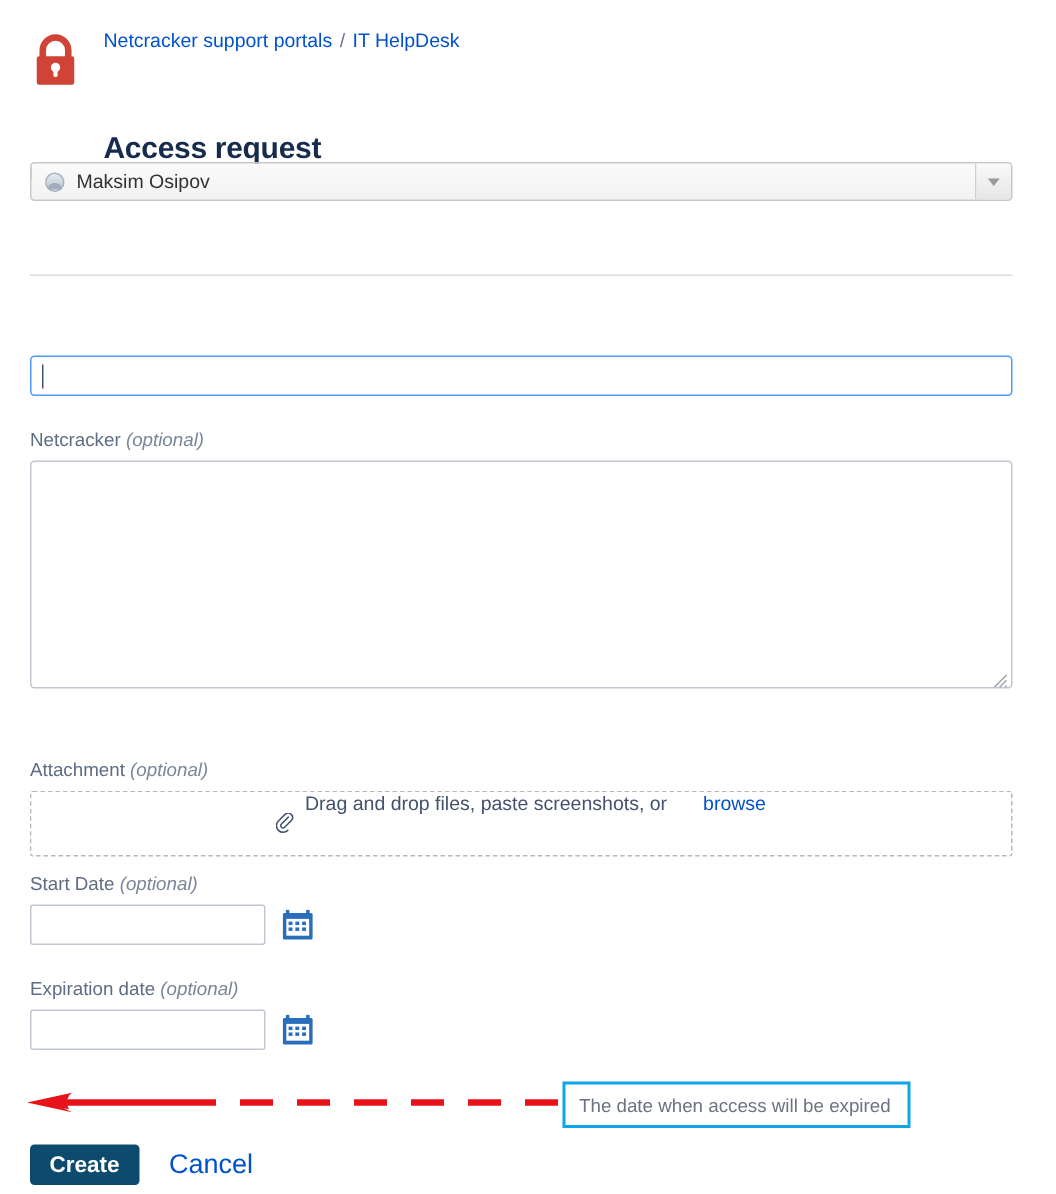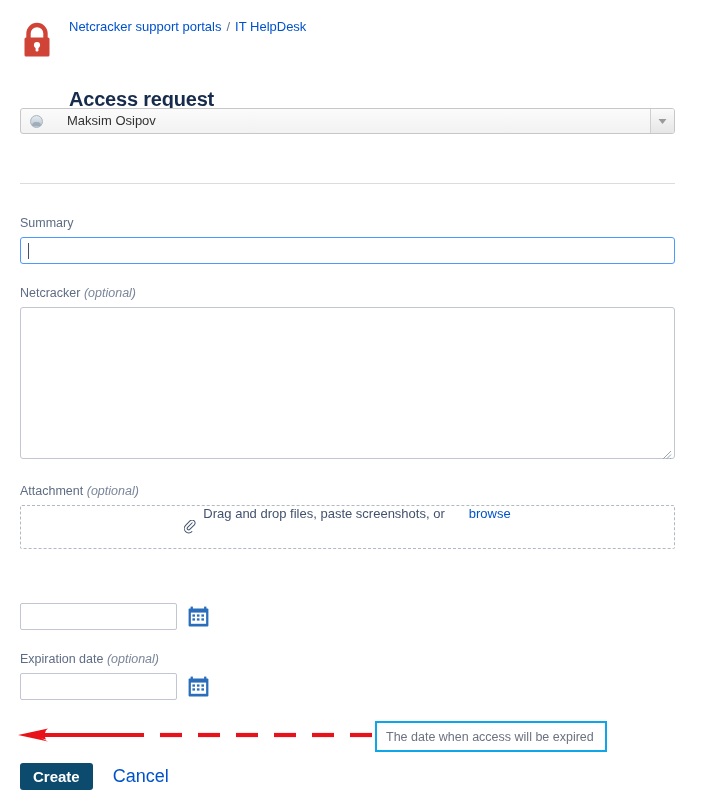--- a/index.html
+++ b/index.html
@@ -105,21 +105,21 @@
   .select-avatar::after {
     content: "";
     display: block;
     width: 9px;
     height: 4px;
     margin: 6px auto 0;
     border-radius: 4px 4px 0 0;
     background: #9fadba;
   }
   .select-value {
-    margin-left: 24px;
+    margin-left: 8px;
     font-size: 13px;
     color: #333333;
     line-height: 16px;
   }
   .select-arrow {
     position: absolute;
     right: 0px;
     top: 0px;
     width: 23px;
     height: 24px;
@@ -175,21 +175,21 @@
     background: #ffffff;
   }
   .resize-grip {
     position: absolute;
     right: 2px;
     bottom: 2px;
     width: 10px;
     height: 10px;
   }
 
-  .row-attachment { position: absolute; left: 0; top: 397px; width: 704px; }
+  .row-attachment { position: absolute; left: 0; top: 419px; width: 704px; }
   .dropzone {
     position: absolute;
     left: 20px;
     top: 22px;
     width: 655px;
     height: 44px;
     box-sizing: border-box;
     border: 1px dashed #b3b9c4;
     border-radius: 2px;
     background: #ffffff;
@@ -330,21 +330,20 @@
         <svg width="9" height="7" viewBox="0 0 9 7" xmlns="http://www.w3.org/2000/svg">
           <path d="M0.5 1 H8.5 L4.5 6 Z" fill="#9a9a9a"></path>
         </svg>
       </span>
     </div>
   </div>
 
   <div class="divider"></div>
 
   <div class="row-summary">
-    <div class="field-label">Summary</div>
     <div class="input-text">
       <span class="caret"></span>
     </div>
   </div>
 
   <div class="row-description">
     <div class="field-label"><span>Netcracker</span>
       <span class="optional">(optional)</span>
     </div>
     <div class="textarea-box">
@@ -365,20 +364,23 @@
         <svg width="13" height="14" viewBox="0 0 13 14" xmlns="http://www.w3.org/2000/svg">
           <path d="M9.6 4.3 L4.6 9.3 a1.6 1.6 0 0 0 2.3 2.3 l5.0-5.0 a3.2 3.2 0 0 0-4.5-4.5 l-5.0 5.0 a4.8 4.8 0 0 0 6.8 6.8" fill="none" stroke="#42526e" stroke-width="1.1" stroke-linecap="round" transform="translate(-0.6,-1.2) scale(0.92)"></path>
         </svg>
       </span>
       <span>Drag and drop files, paste screenshots, or</span>
       <a href="#" class="browse-link">browse</a>
     </div>
   </div>
 
   <div class="row-startdate">
+    <div class="field-label"><span>Start Date</span>
+      <span class="optional">(optional)</span>
+    </div>
     <div class="date-line">
       <div class="date-input"></div>
       <span class="calendar-icon">
         <svg width="21" height="21" viewBox="0 0 21 21" xmlns="http://www.w3.org/2000/svg">
           <rect x="2.6" y="0.6" width="2.3" height="3.4" fill="#2a6ebb"></rect>
           <rect x="16.1" y="0.6" width="2.3" height="3.4" fill="#2a6ebb"></rect>
           <rect x="0.6" y="2.6" width="19.8" height="17.8" rx="1" fill="#2a6ebb"></rect>
           <rect x="2.9" y="6.6" width="15.2" height="11.2" fill="#ffffff"></rect>
           <g fill="#2a6ebb">
             <rect x="4.4" y="8.4" width="2.6" height="2.3"></rect>

